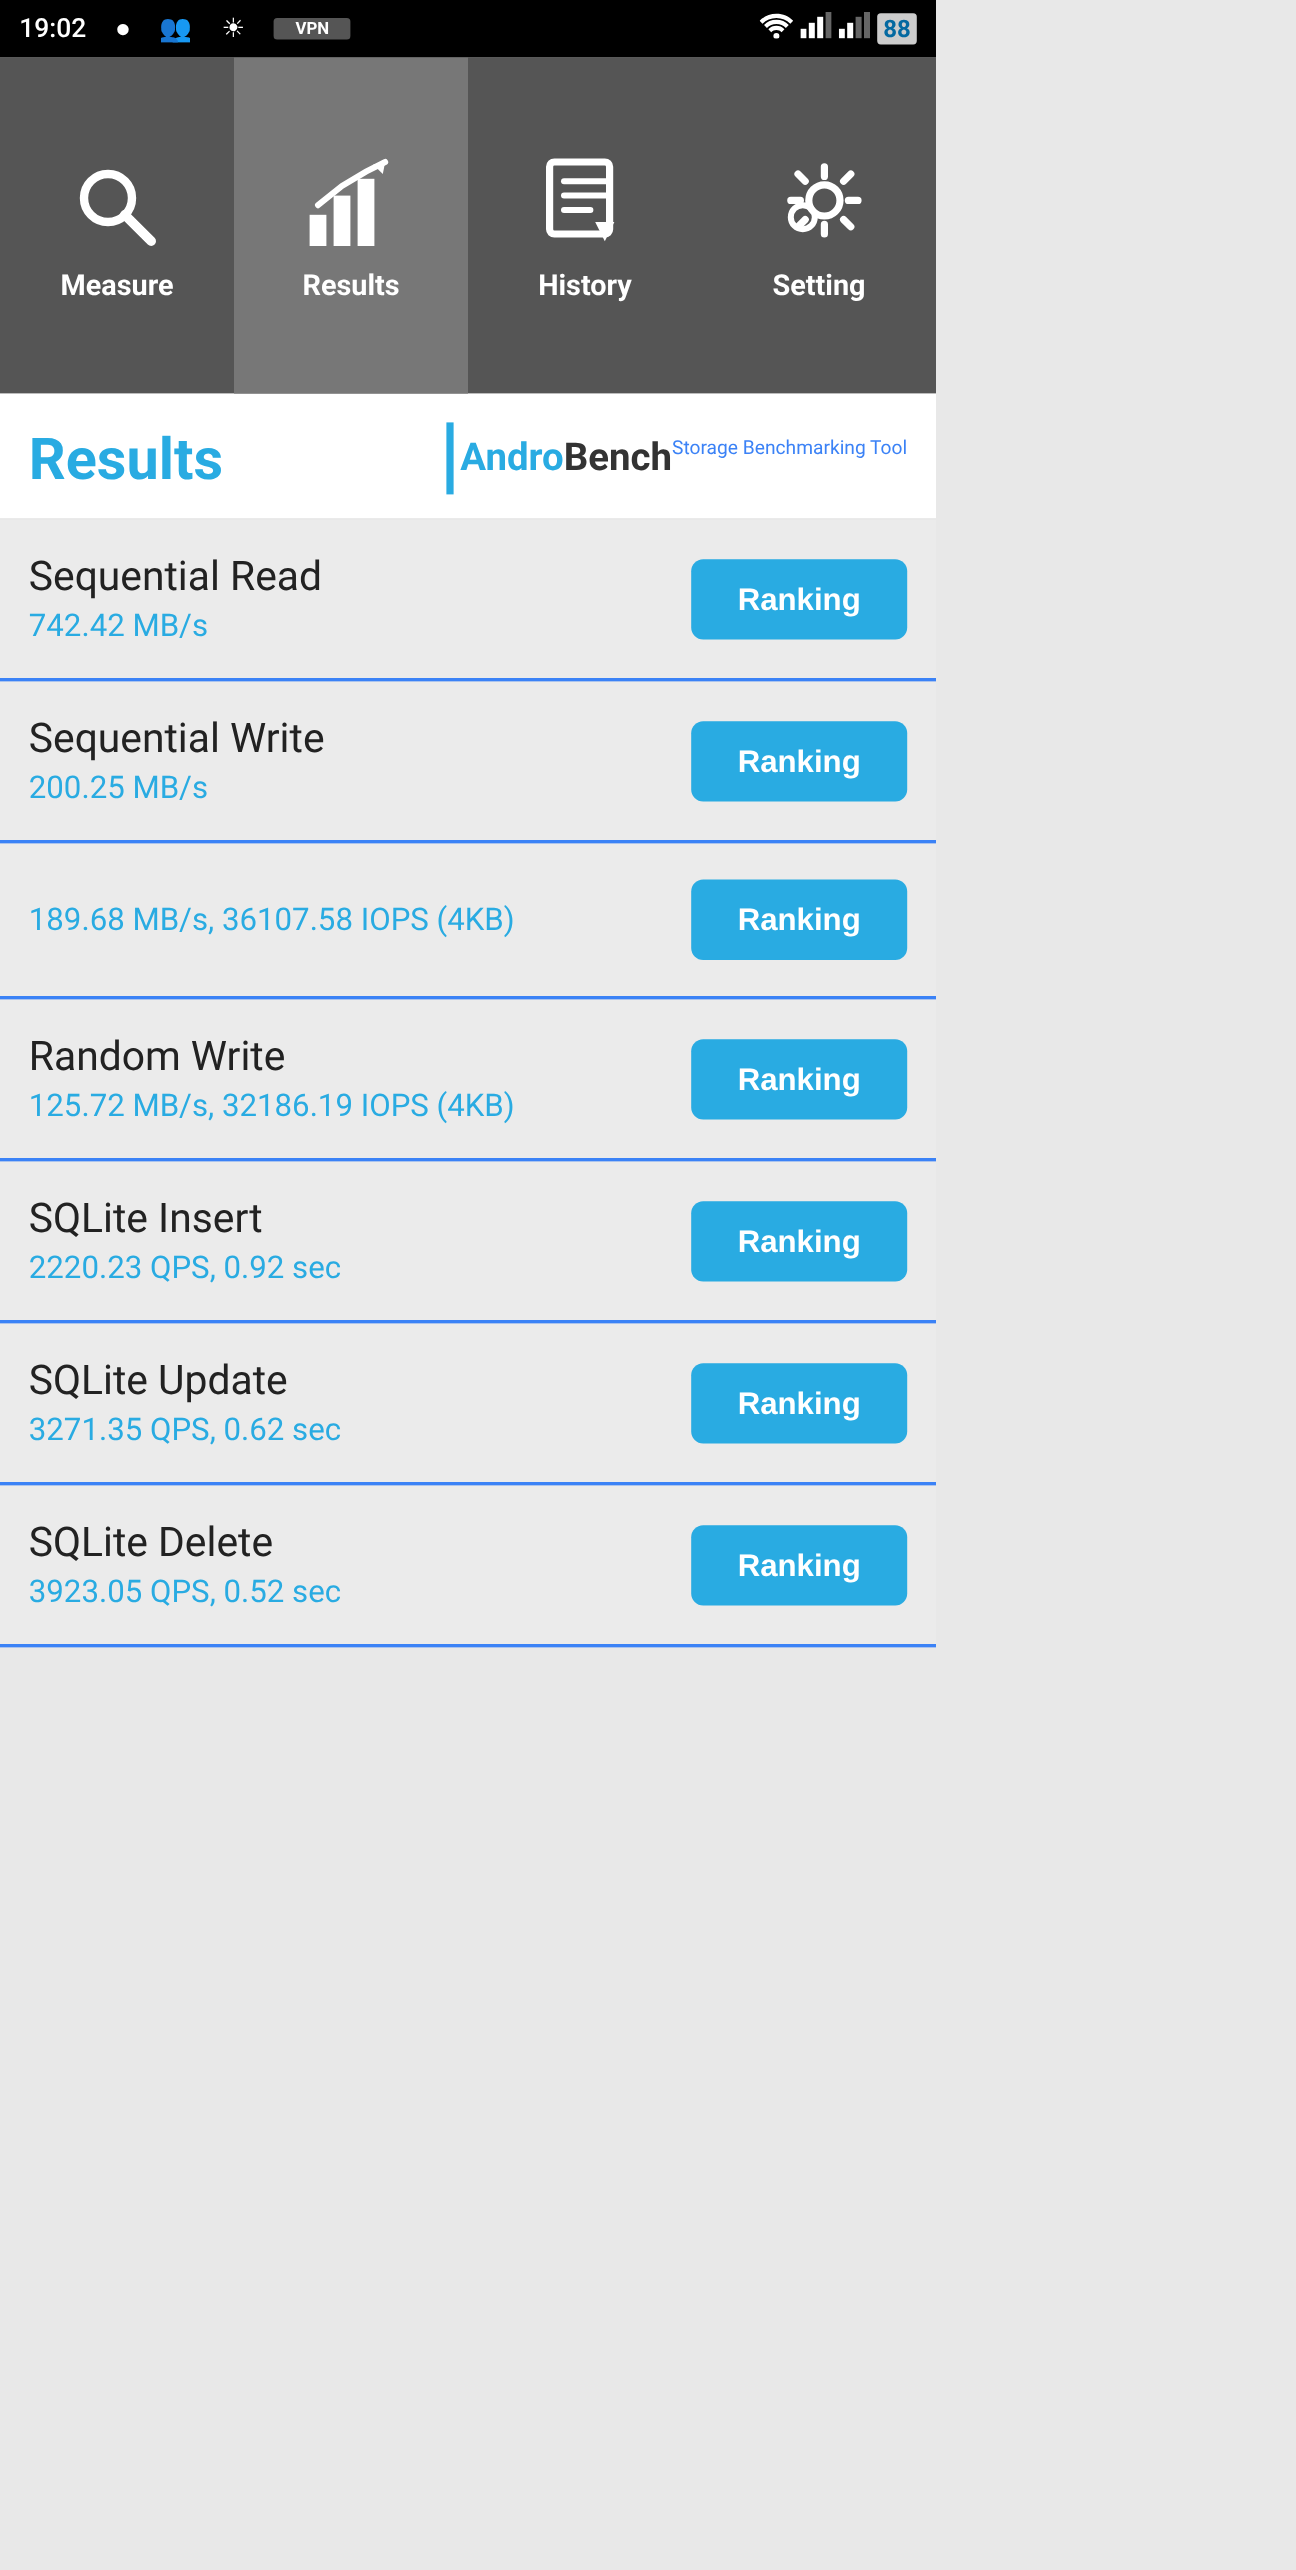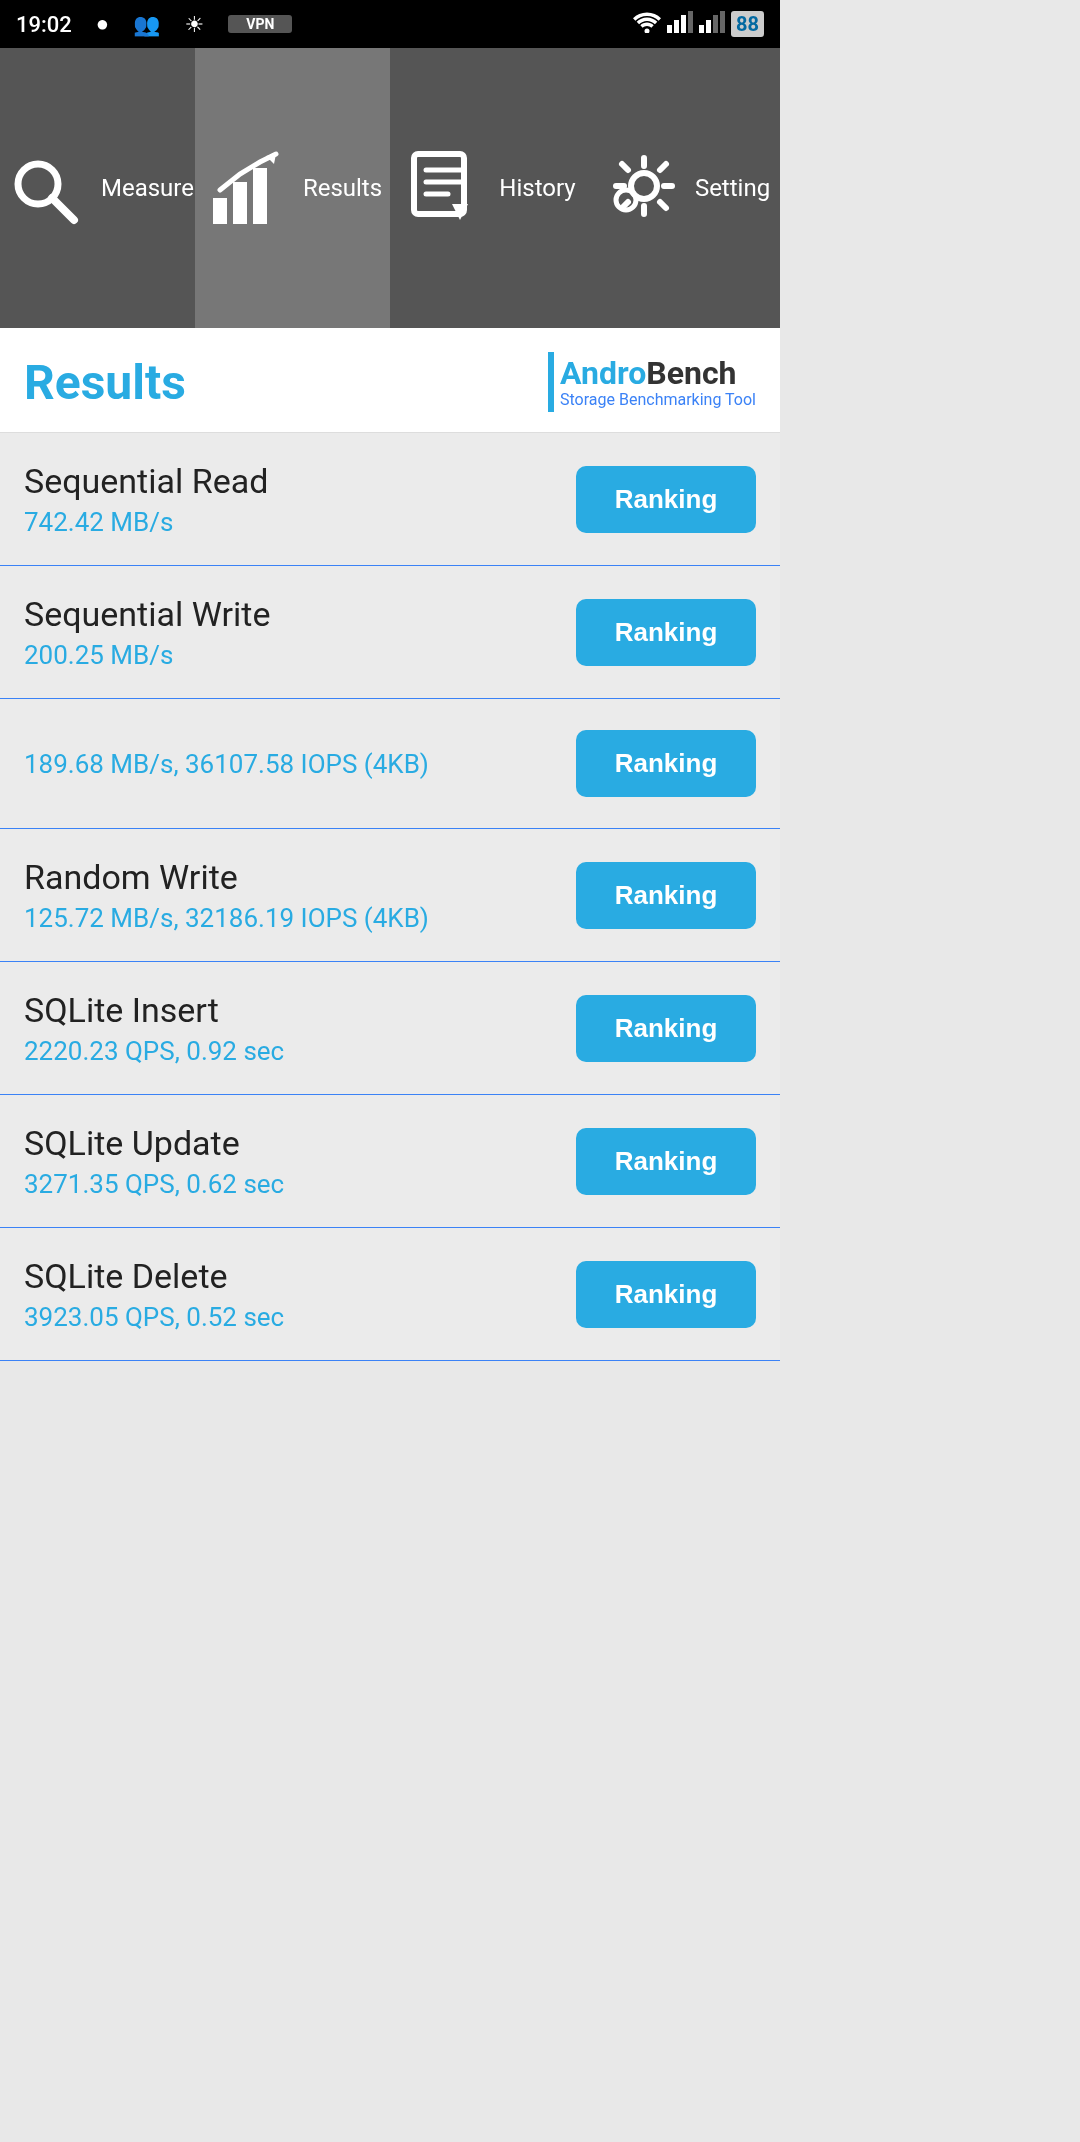--- a/index.html
+++ b/index.html
@@ -46,27 +46,28 @@
 
     
     .tab-bar {
       display: flex;
       background: #555;
       height: 280px;
     }
     .tab-item {
       flex: 1;
       display: flex;
+      flex-direction: column;
       align-items: center;
       justify-content: center;
       color: #fff;
       cursor: pointer;
       gap: 10px;
       font-size: 24px;
-      font-weight: 400;
+      font-weight: 700;
     }
     .tab-item.active {
       background: #777;
     }
     .tab-icon {
       width: 90px;
       height: 90px;
       display: flex;
       align-items: center;
       justify-content: center;
@@ -100,41 +101,41 @@
       align-items: center;
       gap: 6px;
     }
     .brand-bar {
       width: 6px;
       height: 60px;
       background: #29abe2;
     }
     .brand-text-wrapper {
       display: flex;
-      flex-direction: column;
+      flex-direction: row;
       line-height: 1.1;
     }
     .brand-name {
       font-size: 32px;
       font-weight: bold;
       color: #333;
     }
     .brand-name span { color: #29abe2; }
     .brand-subtitle {
       font-size: 16px;
       color: #3b82f6;
     }
 
     
     .results-list {
       background: #e8e8e8;
     }
     .result-row {
       background: #ebebeb;
-      border-bottom: 1px solid #3b82f6;
+      border-bottom: 3px solid #3b82f6;
       padding: 28px 24px;
       display: flex;
       align-items: center;
       justify-content: space-between;
       min-height: 130px;
     }
     .result-info {
       flex: 1;
     }
     .result-title {

